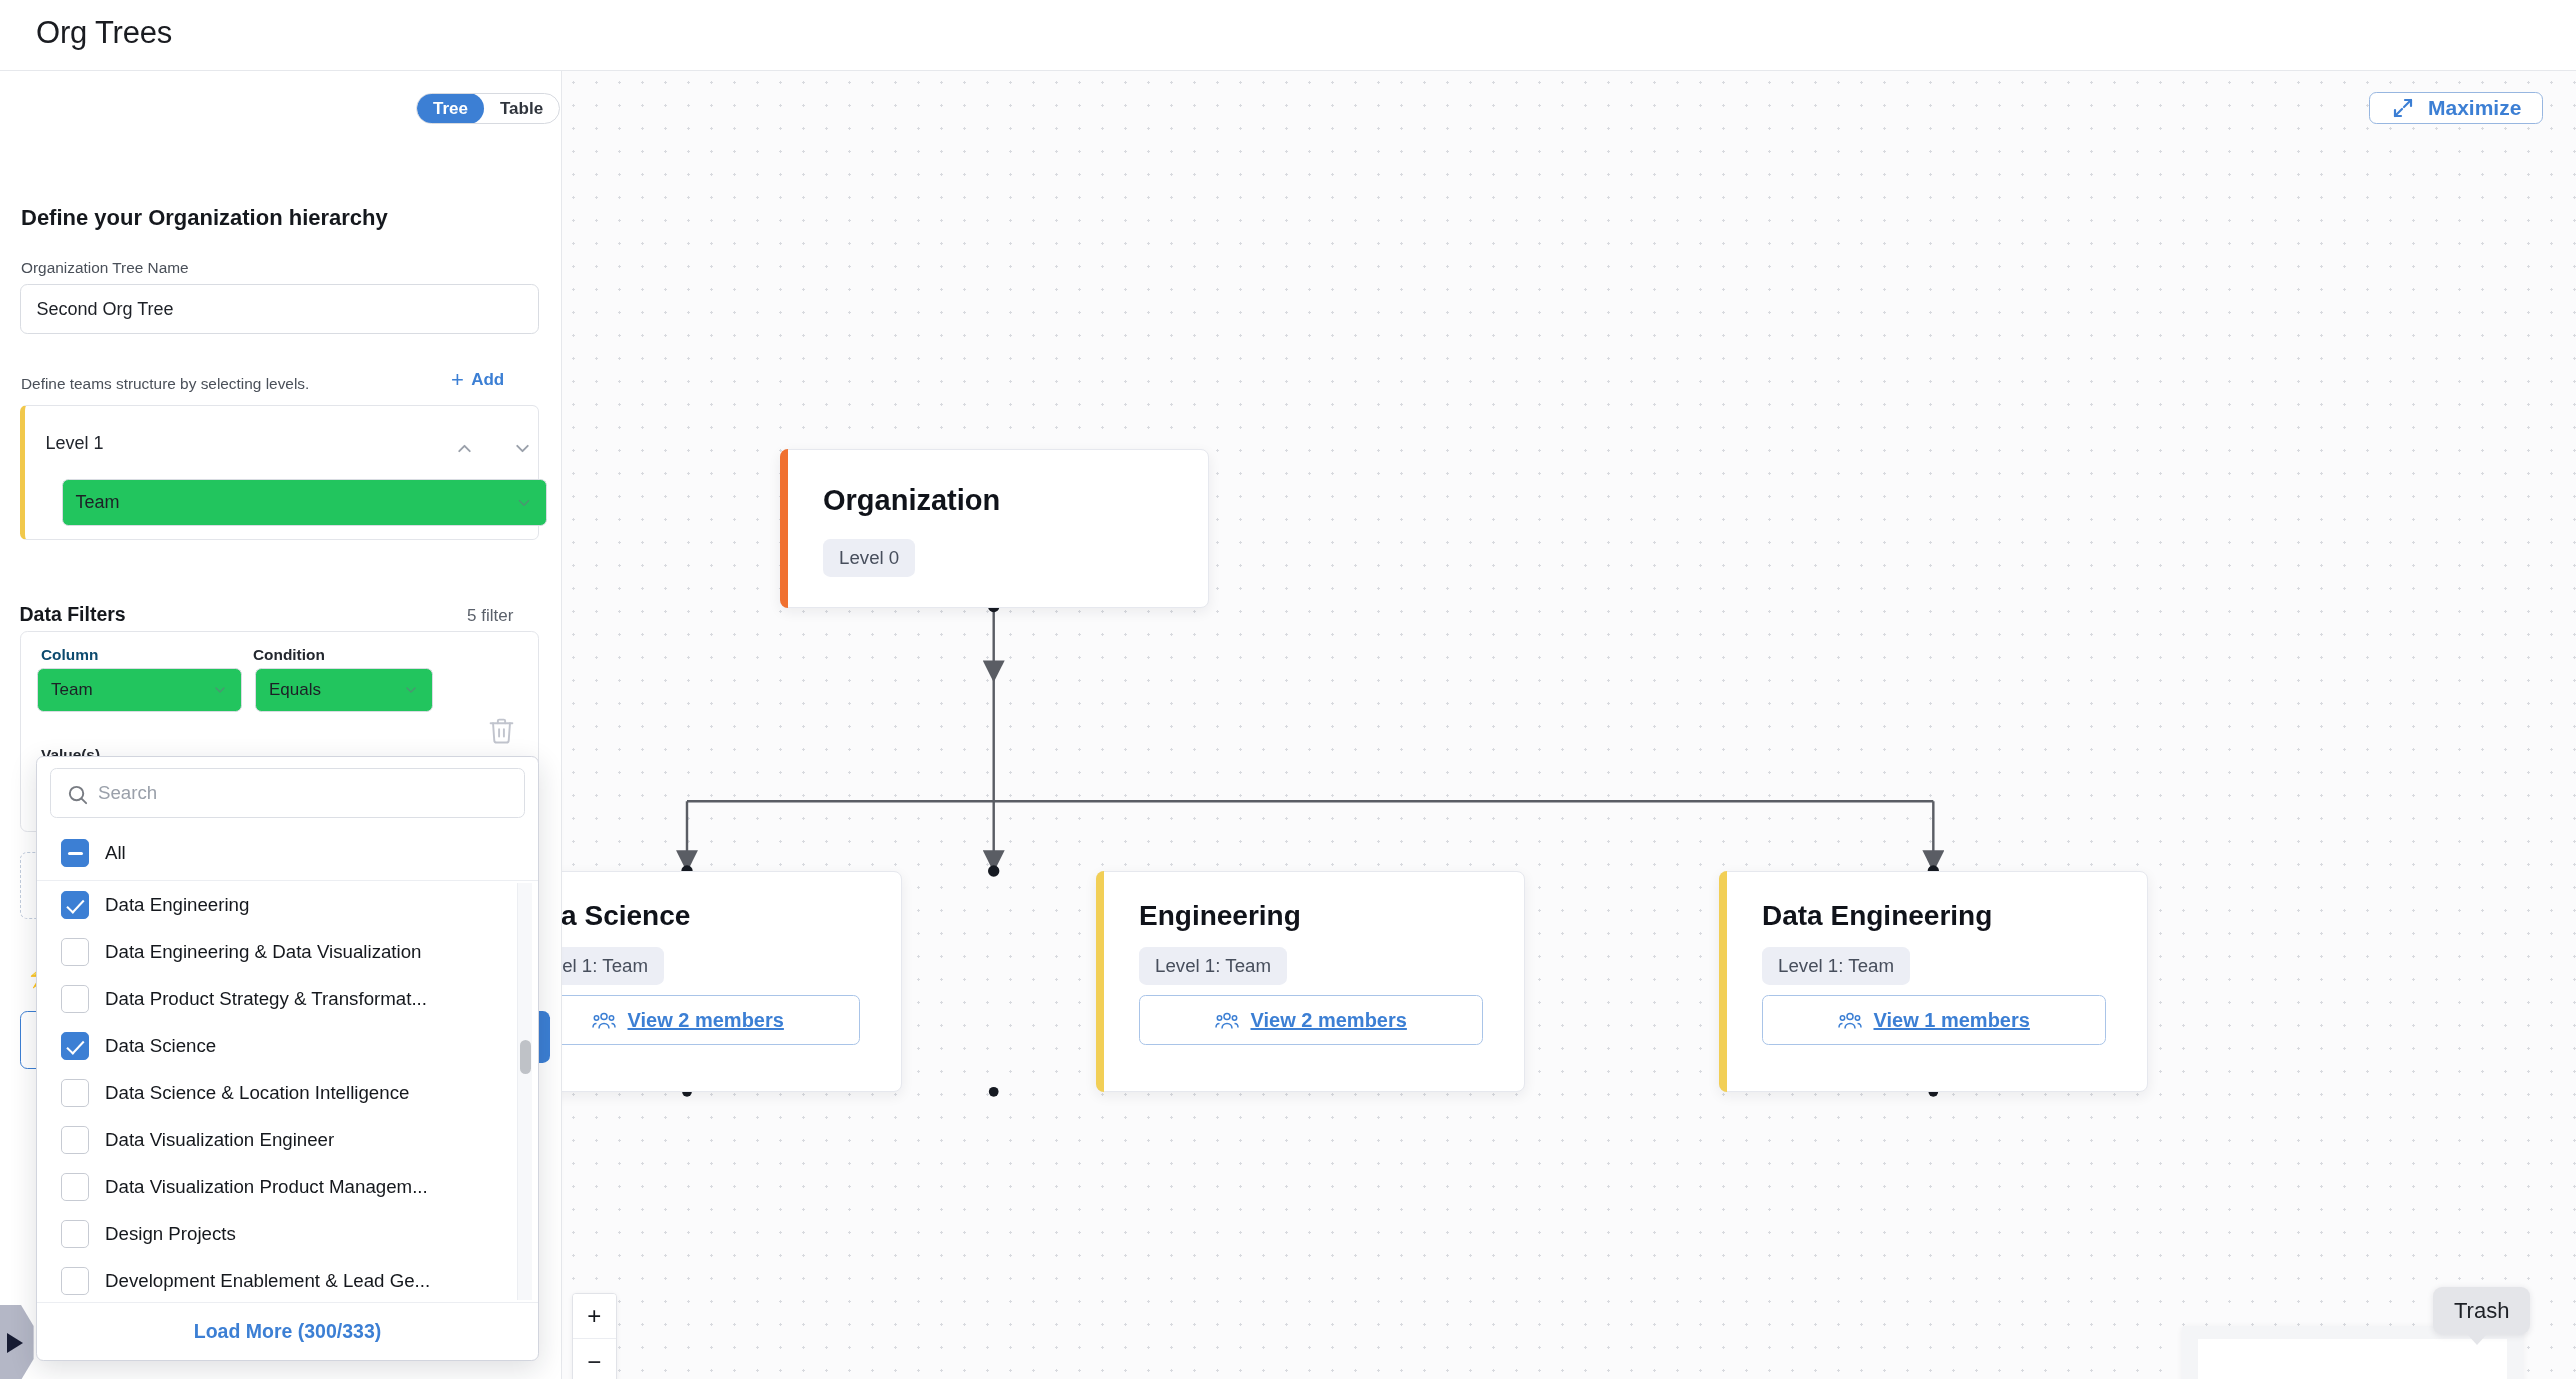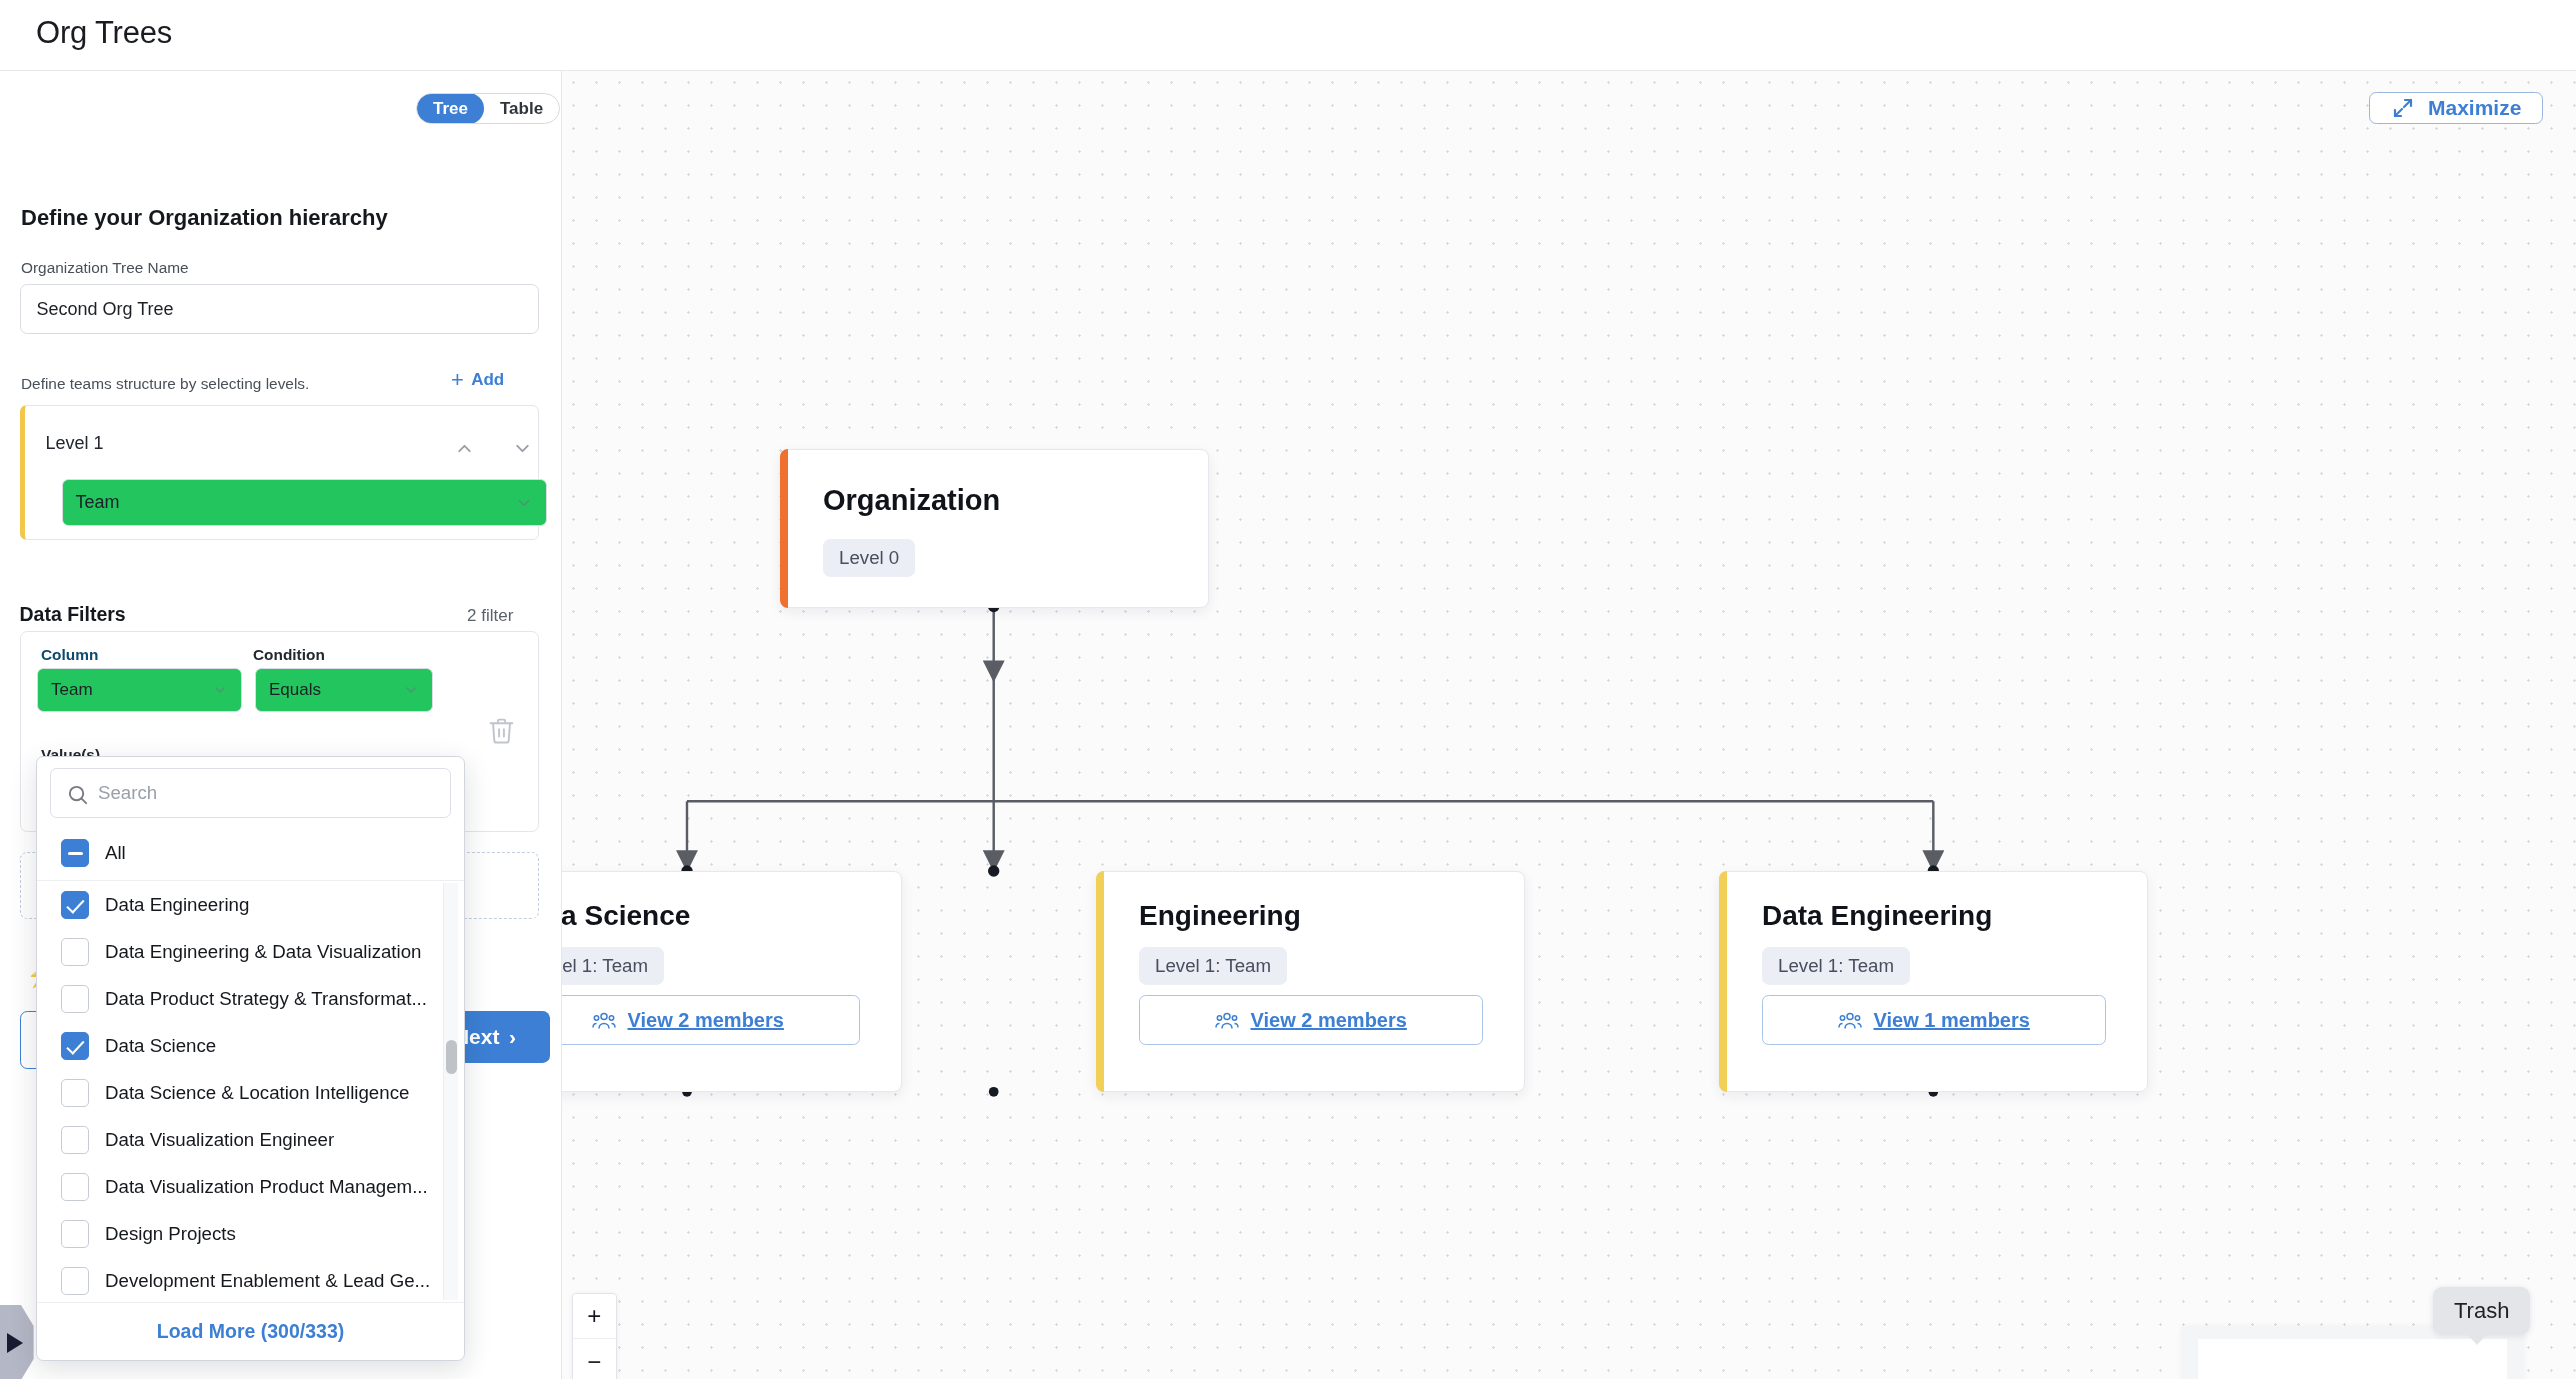--- a/index.html
+++ b/index.html
@@ -158,21 +158,21 @@
   }
   .collapse-tab .tri {
     margin-left: 18px;
     width: 0; height: 0;
     border-top: 10.6px solid transparent; border-bottom: 10.6px solid transparent;
     border-left: 16px solid #171c33;
   }
 
   
   .dd {
-    position: absolute; left: 36px; top: 756px; width: 429px; height: 605px;
+    position: absolute; left: 36px; top: 756px; width: 503px; height: 605px;
     background: #fff; border: 0.8px solid #d2d5de; border-radius: 7.3px;
     box-shadow: 0 8px 28px rgba(20,25,40,.14);
     z-index: 60; display: flex; flex-direction: column; overflow: hidden;
   }
   .dd-search-wrap { padding: 11.4px 13px 9.7px 13px; }
   .dd-search {
     position: relative; height: 50px; border: 0.8px solid #dcdfe5; border-radius: 6.5px;
     display: flex; align-items: center; padding-left: 47px; background: #fff;
   }
   .dd-search .mag { position: absolute; left: 14.6px; top: 14px; opacity: .75; }
@@ -354,21 +354,21 @@
         <span class="val">Team</span>
         <span class="cv">
           <svg width="18" height="18" viewBox="0 0 24 24" fill="none" stroke="#6b7280" stroke-width="2.2" stroke-linecap="round" stroke-linejoin="round">
               <polyline points="6 9 12 15 18 9"></polyline>
             </svg>
         </span>
       </div>
     </div>
 
     <div class="df-title">Data Filters</div>
-    <div class="df-count">2 filter</div>
+    <div class="df-count">5 filter</div>
 
     <div class="filter-card"></div>
     <div class="field-label lbl-column" style="font-weight:700;color:#0c4a6e">Column</div>
     <div class="field-label lbl-condition" style="font-weight:700;color:#23272e">Condition</div>
 
     <div class="select-box sel-column">
       <span class="val">Team</span>
       <span class="cv">
         <svg width="16" height="16" viewBox="0 0 24 24" fill="none" stroke="#6b7280" stroke-width="2.2" stroke-linecap="round" stroke-linejoin="round">
             <polyline points="6 9 12 15 18 9"></polyline>

